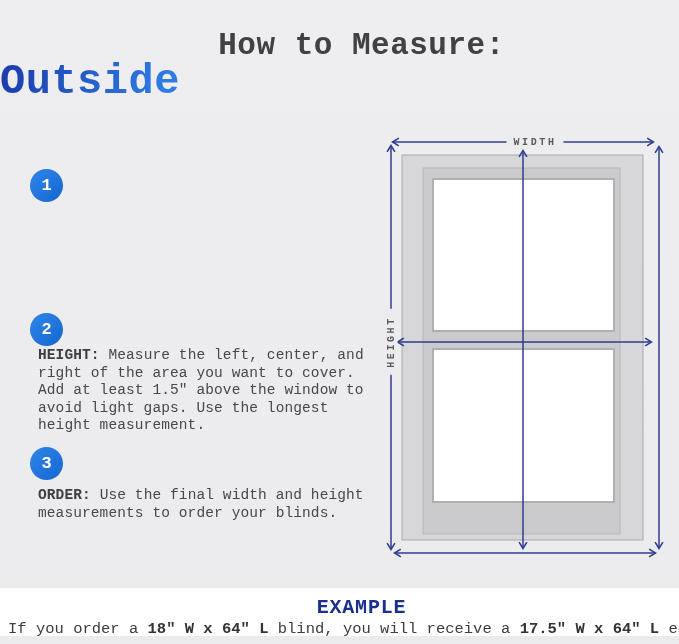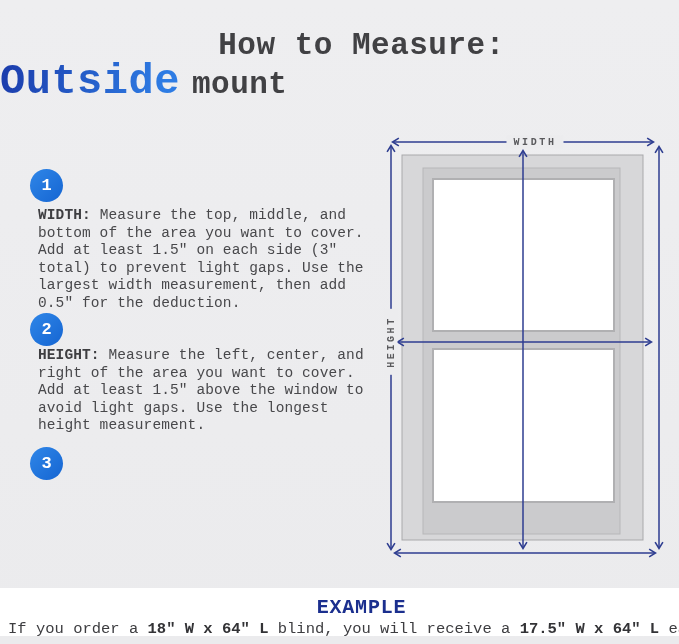--- a/index.html
+++ b/index.html
@@ -70,30 +70,29 @@
   .example-line b{color:#333336;}
 </style>
 </head>
 <body>
 
 <div class="page">
 
   <div class="title1">How to Measure:</div>
   <div class="title2">
     <span class="title-highlight">Outside</span>
-    <span class="title-suffix">mount</span>
   </div>
 
   <div class="badge n1">1</div>
-  <p class="step-text p1"><b>WIDTH:</b> <span>Measure the top, middle, and bottom of the area you want to cover. Add at least 1.5" on each side (3" total) to prevent light gaps. Use the largest width measurement, then add 0.5" for the deduction.</span></p>
 
   <div class="badge n2">2</div>
   <p class="step-text p2"><b>HEIGHT:</b> <span>Measure the left, center, and right of the area you want to cover. Add at least 1.5" above the window to avoid light gaps. Use the longest height measurement.</span></p>
 
   <div class="badge n3">3</div>
+  <p class="step-text p3"><b>ORDER:</b> <span>Use the final width and height measurements to order your blinds.</span></p>
 
   <div class="diagram">
     <svg width="292" height="440" viewBox="0 0 292 440">
       <defs>
         <marker id="ah" viewBox="0 0 10 10" refX="7.5" refY="5" markerWidth="6.5" markerHeight="6.5" orient="auto-start-reverse">
           <path d="M1.5,1 L8,5 L1.5,9" fill="none" stroke="#2e3d90" stroke-width="1.6"></path>
         </marker>
       </defs>
 
       <rect x="22" y="25" width="241" height="385" fill="#d7d7d9" stroke="#a9a9ab" stroke-width="1"></rect>

